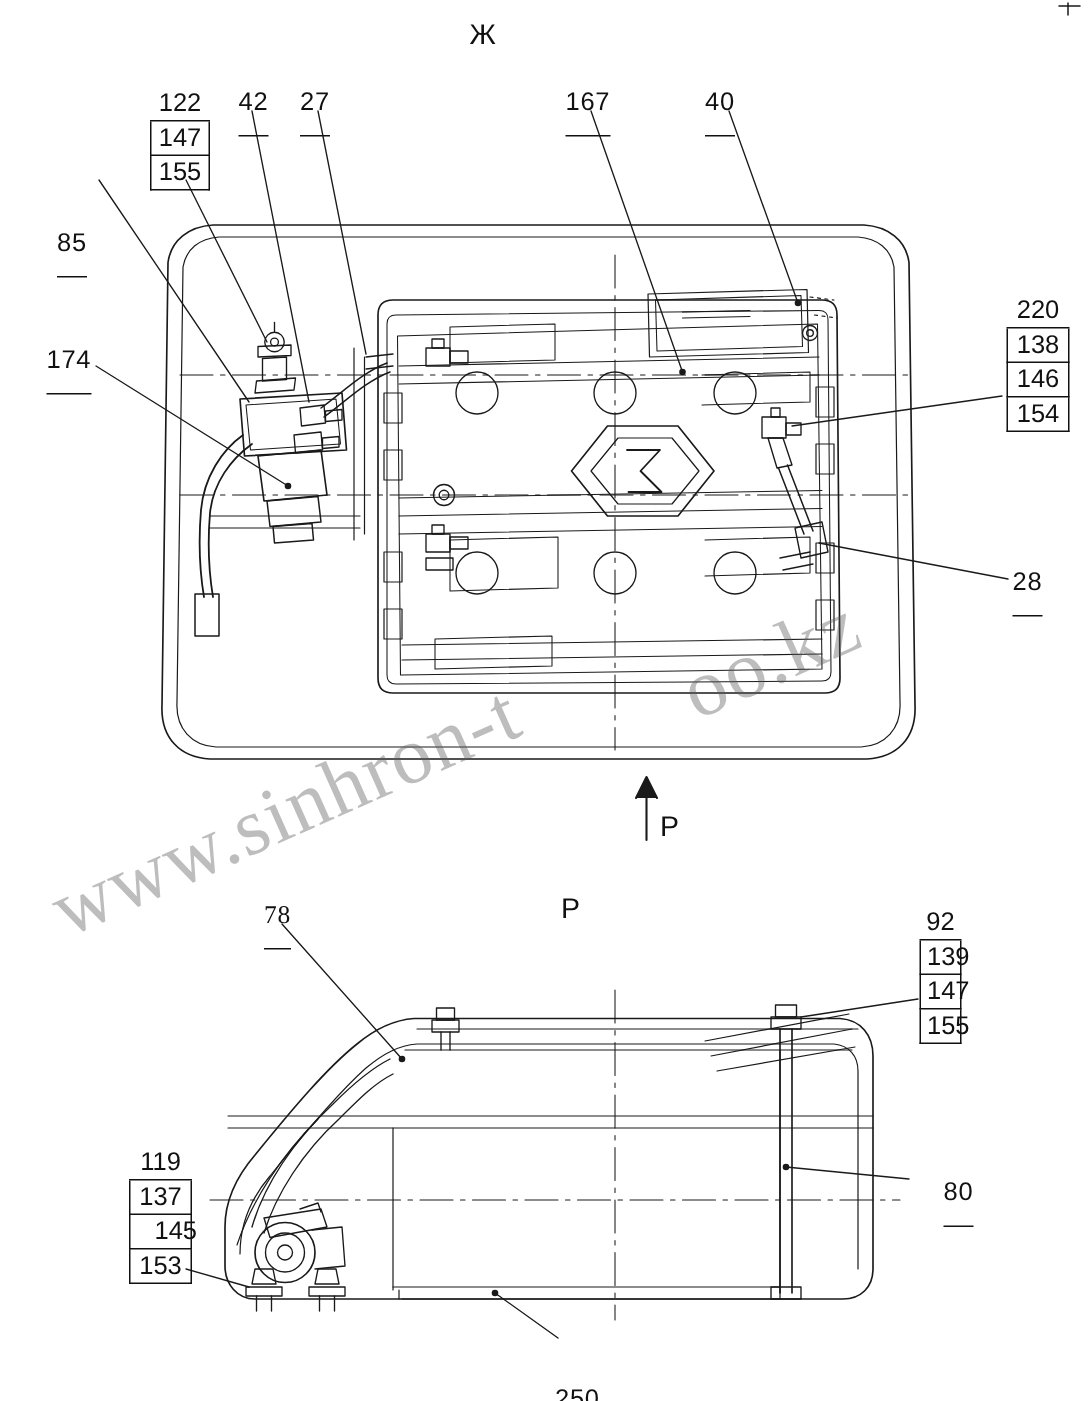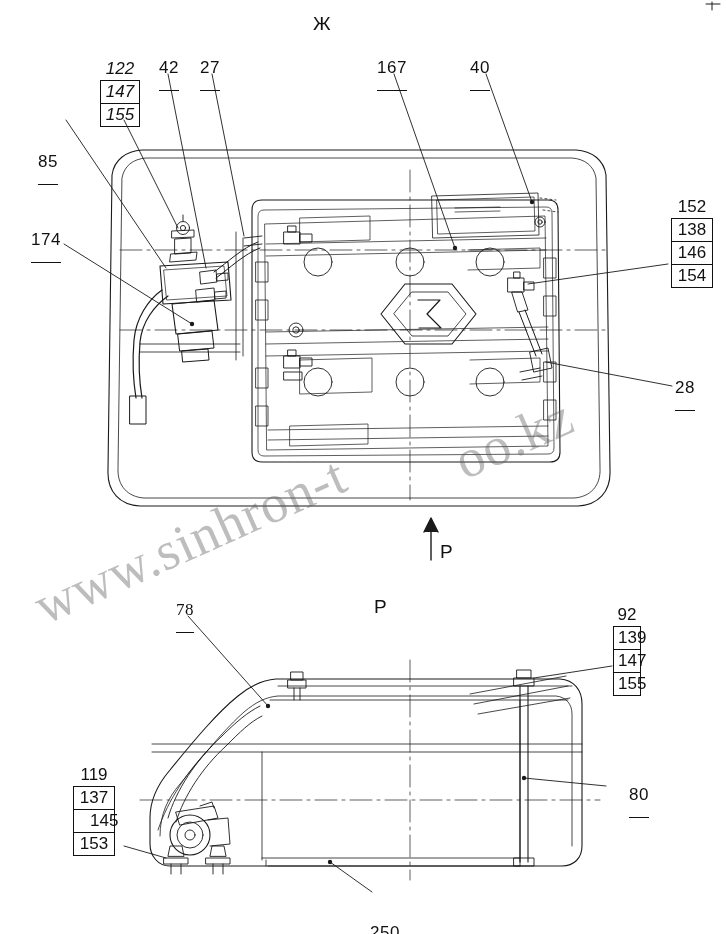--- a/index.html
+++ b/index.html
@@ -298,54 +298,54 @@
 
   <div id="watermark">
     <div class="wm-text" style="left:50px; top:575px; transform: rotate(-24deg);">www.sinhron-t</div>
     <div class="wm-text" style="left:470px; top:430px; transform: rotate(-24deg);">oo.kz</div>
   </div>
 
   <div class="lbl view" style="left:313px; top:14px;">Ж</div>
   <div class="lbl view" style="left:440px; top:542px;">Р</div>
   <div class="lbl view" style="left:374px; top:597px;">Р</div>
 
-  <div class="stack" style="left:100px; top:58px; width:40px;font-style:italic;">
+  <div class="stack" style="left:100px; top:58px; width:40px;">
     <div class="cell">122</div>
     <div class="cell" style="border-left:1.3px solid #111;border-right:1.3px solid #111;border-top:0;">147</div>
     <div class="cell" style="border-left:1.3px solid #111;border-right:1.3px solid #111;border-top:0;">155</div>
   </div>
 
   <div class="lbl u" style="left:159px; top:58px;">42</div>
   <div class="lbl u" style="left:200px; top:58px;">27</div>
   <div class="lbl u" style="left:377px; top:58px;">167</div>
   <div class="lbl u" style="left:470px; top:58px;">40</div>
   <div class="lbl u" style="left:38px; top:104px;margin-top:48px;">85</div>
   <div class="lbl u" style="left:31px; top:230px;">174</div>
 
   <div class="stack" style="left:671px; top:196px; width:42px;">
-    <div class="cell">152</div>
+    <div class="cell">220</div>
     <div class="cell" style="border-left:1.3px solid #111;border-right:1.3px solid #111;border-top:0;">138</div>
     <div class="cell" style="border-left:1.3px solid #111;border-right:1.3px solid #111;border-top:0;">146</div>
     <div class="cell" style="border-left:1.3px solid #111;border-right:1.3px solid #111;border-top:0;">154</div>
   </div>
 
   <div class="lbl u" style="left:675px; top:378px;">28</div>
 
   <div class="lbl u" style="left:176px; top:600px;font-family:Liberation Serif, serif;">78</div>
 
   <div class="stack" style="left:613px; top:604px; width:28px;">
     <div class="cell">92</div>
     <div class="cell" style="border-left:1.3px solid #111;border-right:1.3px solid #111;border-top:0;">139</div>
     <div class="cell" style="border-left:1.3px solid #111;border-right:1.3px solid #111;border-top:0;">147</div>
     <div class="cell" style="border-left:1.3px solid #111;border-right:1.3px solid #111;border-top:0;">155</div>
   </div>
 
   <div class="lbl u" style="left:629px; top:785px;">80</div>
 
-  <div class="stack" style="left:73px; top:764px; width:42px;">
+  <div class="stack" style="left:86px; top:764px; width:42px;">
     <div class="cell">119</div>
     <div class="cell" style="border-left:1.3px solid #111;border-right:1.3px solid #111;border-top:0;">137</div>
     <div class="cell" style="border-left:1.3px solid #111;border-right:1.3px solid #111;border-top:0;padding-left:16px;">145</div>
     <div class="cell" style="border-left:1.3px solid #111;border-right:1.3px solid #111;border-top:0;">153</div>
   </div>
 
   <div class="lbl u" style="left:370px; top:923px;">250</div>
 
 </div>
 

